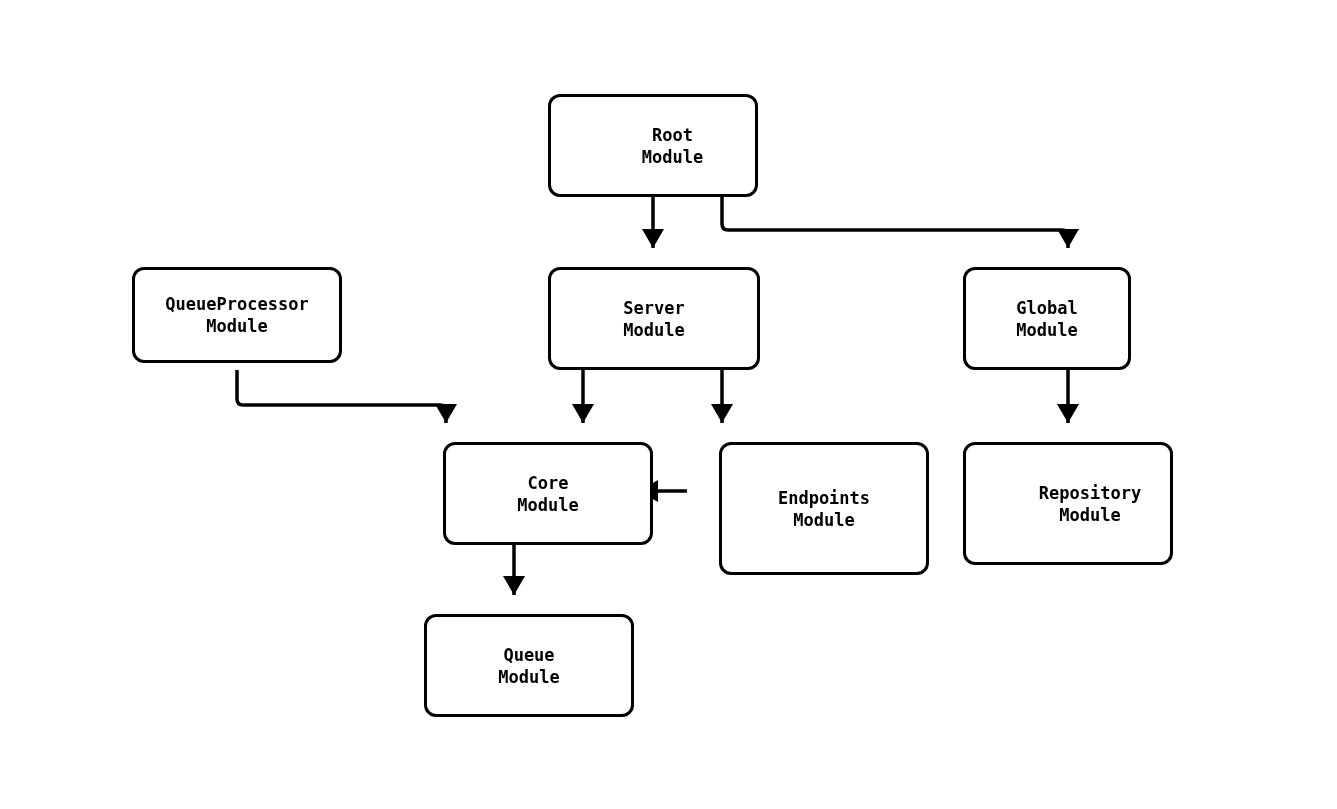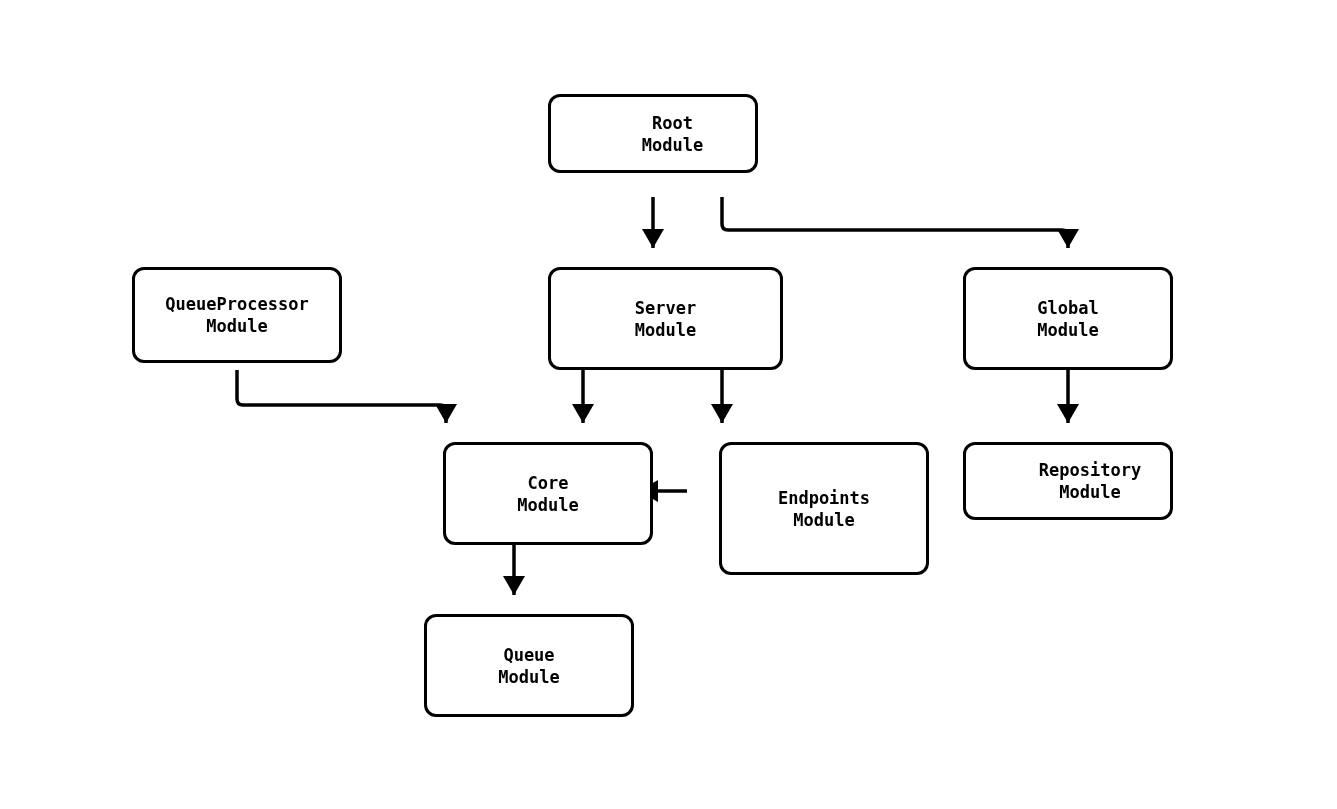--- a/index.html
+++ b/index.html
@@ -74,45 +74,45 @@
       <polygon points="1057,229 1079,229 1068,248" fill="#000000"></polygon>
       <polygon points="435,404 457,404 446,423" fill="#000000"></polygon>
       <polygon points="572,404 594,404 583,423" fill="#000000"></polygon>
       <polygon points="711,404 733,404 722,423" fill="#000000"></polygon>
       <polygon points="658,480 658,502 639,491" fill="#000000"></polygon>
       <polygon points="1057,404 1079,404 1068,423" fill="#000000"></polygon>
       <polygon points="503,576 525,576 514,595" fill="#000000"></polygon>
     </svg>
 
   <div id="node-layer">
-      <div class="node" style="left: 548px; top: 94px; width: 210px; height: 79px; padding-left: 39px;">
+      <div class="node" style="left: 548px; top: 94px; width: 210px; height: 103px; padding-left: 39px;">
         <div class="node-line">Root</div>
         <div class="node-line">Module</div>
       </div>
       <div class="node" style="left: 132px; top: 267px; width: 210px; height: 96px;">
         <div class="node-line">QueueProcessor</div>
         <div class="node-line">Module</div>
       </div>
-      <div class="node" style="left: 548px; top: 267px; width: 235px; height: 103px;">
+      <div class="node" style="left: 548px; top: 267px; width: 212px; height: 103px;">
         <div class="node-line">Server</div>
         <div class="node-line">Module</div>
       </div>
-      <div class="node" style="left: 963px; top: 267px; width: 210px; height: 103px;">
+      <div class="node" style="left: 963px; top: 267px; width: 168px; height: 103px;">
         <div class="node-line">Global</div>
         <div class="node-line">Module</div>
       </div>
       <div class="node" style="left: 410px; top: 442px; width: 210px; height: 103px; margin-left: 33px;">
         <div class="node-line">Core</div>
         <div class="node-line">Module</div>
       </div>
       <div class="node" style="left: 719px; top: 442px; width: 210px; height: 133px;">
         <div class="node-line">Endpoints</div>
         <div class="node-line">Module</div>
       </div>
-      <div class="node" style="left: 963px; top: 442px; width: 210px; height: 78px; padding-left: 44px;">
+      <div class="node" style="left: 963px; top: 442px; width: 210px; height: 123px; padding-left: 44px;">
         <div class="node-line">Repository</div>
         <div class="node-line">Module</div>
       </div>
       <div class="node" style="left: 424px; top: 614px; width: 210px; height: 103px;">
         <div class="node-line">Queue</div>
         <div class="node-line">Module</div>
       </div>
     </div>
 
 </div>

